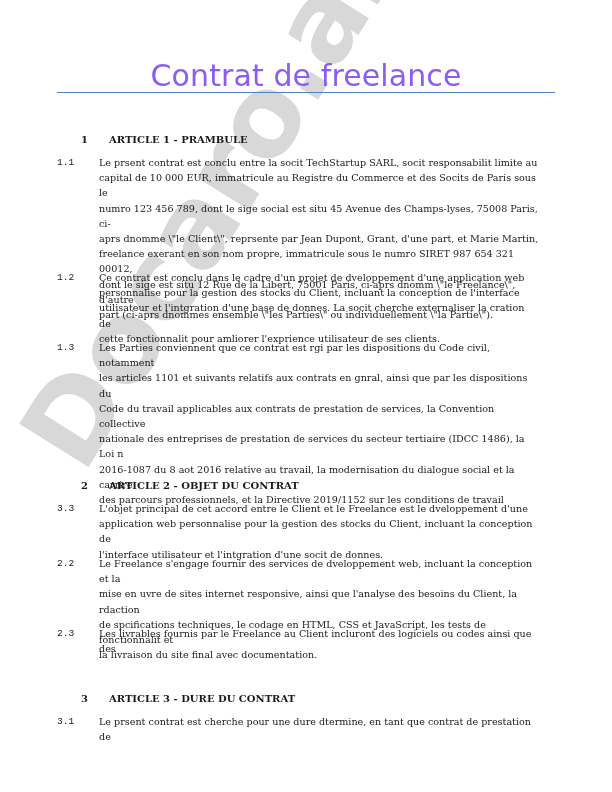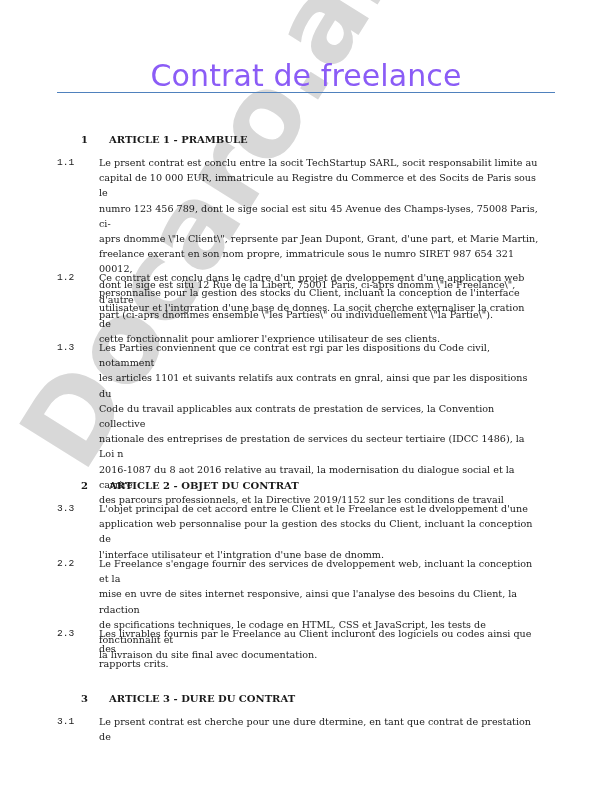--- a/index.html
+++ b/index.html
@@ -68,39 +68,38 @@
   <div class="heading" style="top:480px;">
     <span class="num">2</span>
     <span class="txt">ARTICLE 2 - OBJET DU CONTRAT</span>
   </div>
 
   <div class="para" style="top:501px;">
     <span class="num">3.3</span>
     <div class="txt">
       <div>L'objet principal de cet accord entre le Client et le Freelance est le dveloppement d'une</div>
       <div>application web personnalise pour la gestion des stocks du Client, incluant la conception de</div>
-      <div>l'interface utilisateur et l'intgration d'une base de dnomm.</div>
+      <div>l'interface utilisateur et l'intgration d'une socit de donnes.</div>
     </div>
   </div>
 
   <div class="para" style="top:556px;">
     <span class="num">2.2</span>
     <div class="txt">
       <div>Le Freelance s'engage  fournir des services de dveloppement web, incluant la conception et la</div>
       <div>mise en uvre de sites internet responsive, ainsi que l'analyse des besoins du Client, la rdaction</div>
       <div>de spcifications techniques, le codage en HTML, CSS et JavaScript, les tests de fonctionnalit et</div>
       <div>la livraison du site final avec documentation.</div>
     </div>
   </div>
 
   <div class="para" style="top:626px;">
     <span class="num">2.3</span>
     <div class="txt">
       <div>Les livrables fournis par le Freelance au Client incluront des logiciels ou codes ainsi que des</div>
-      <div>rapports crits.</div>
     </div>
   </div>
 
   <div class="heading" style="top:693px;">
     <span class="num">3</span>
     <span class="txt">ARTICLE 3 - DURE DU CONTRAT</span>
   </div>
 
   <div class="para" style="top:714px;">
     <span class="num">3.1</span>

